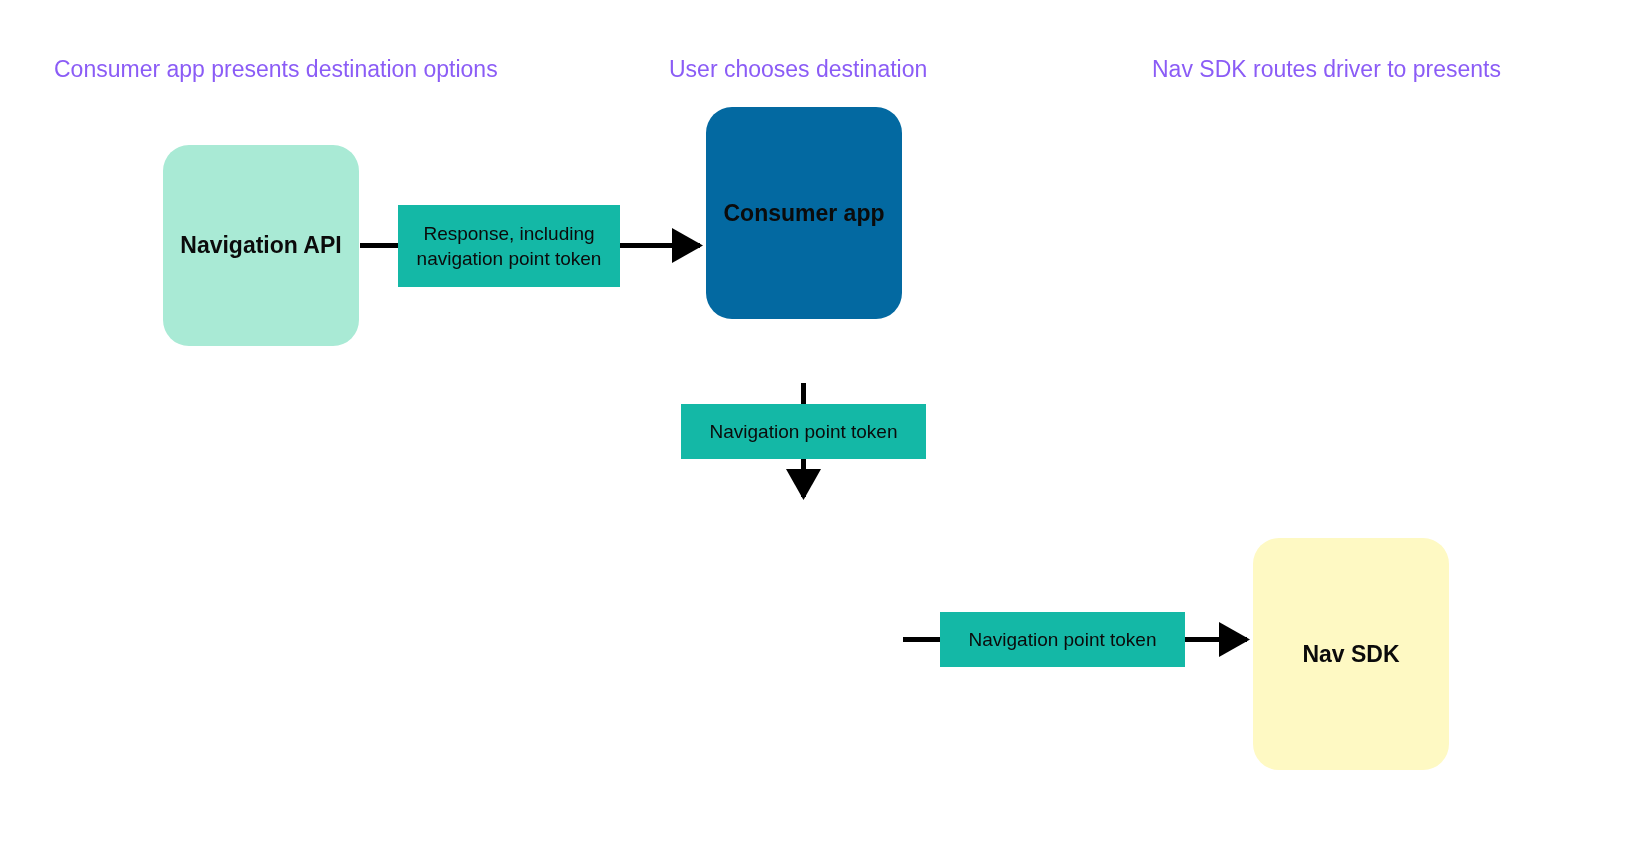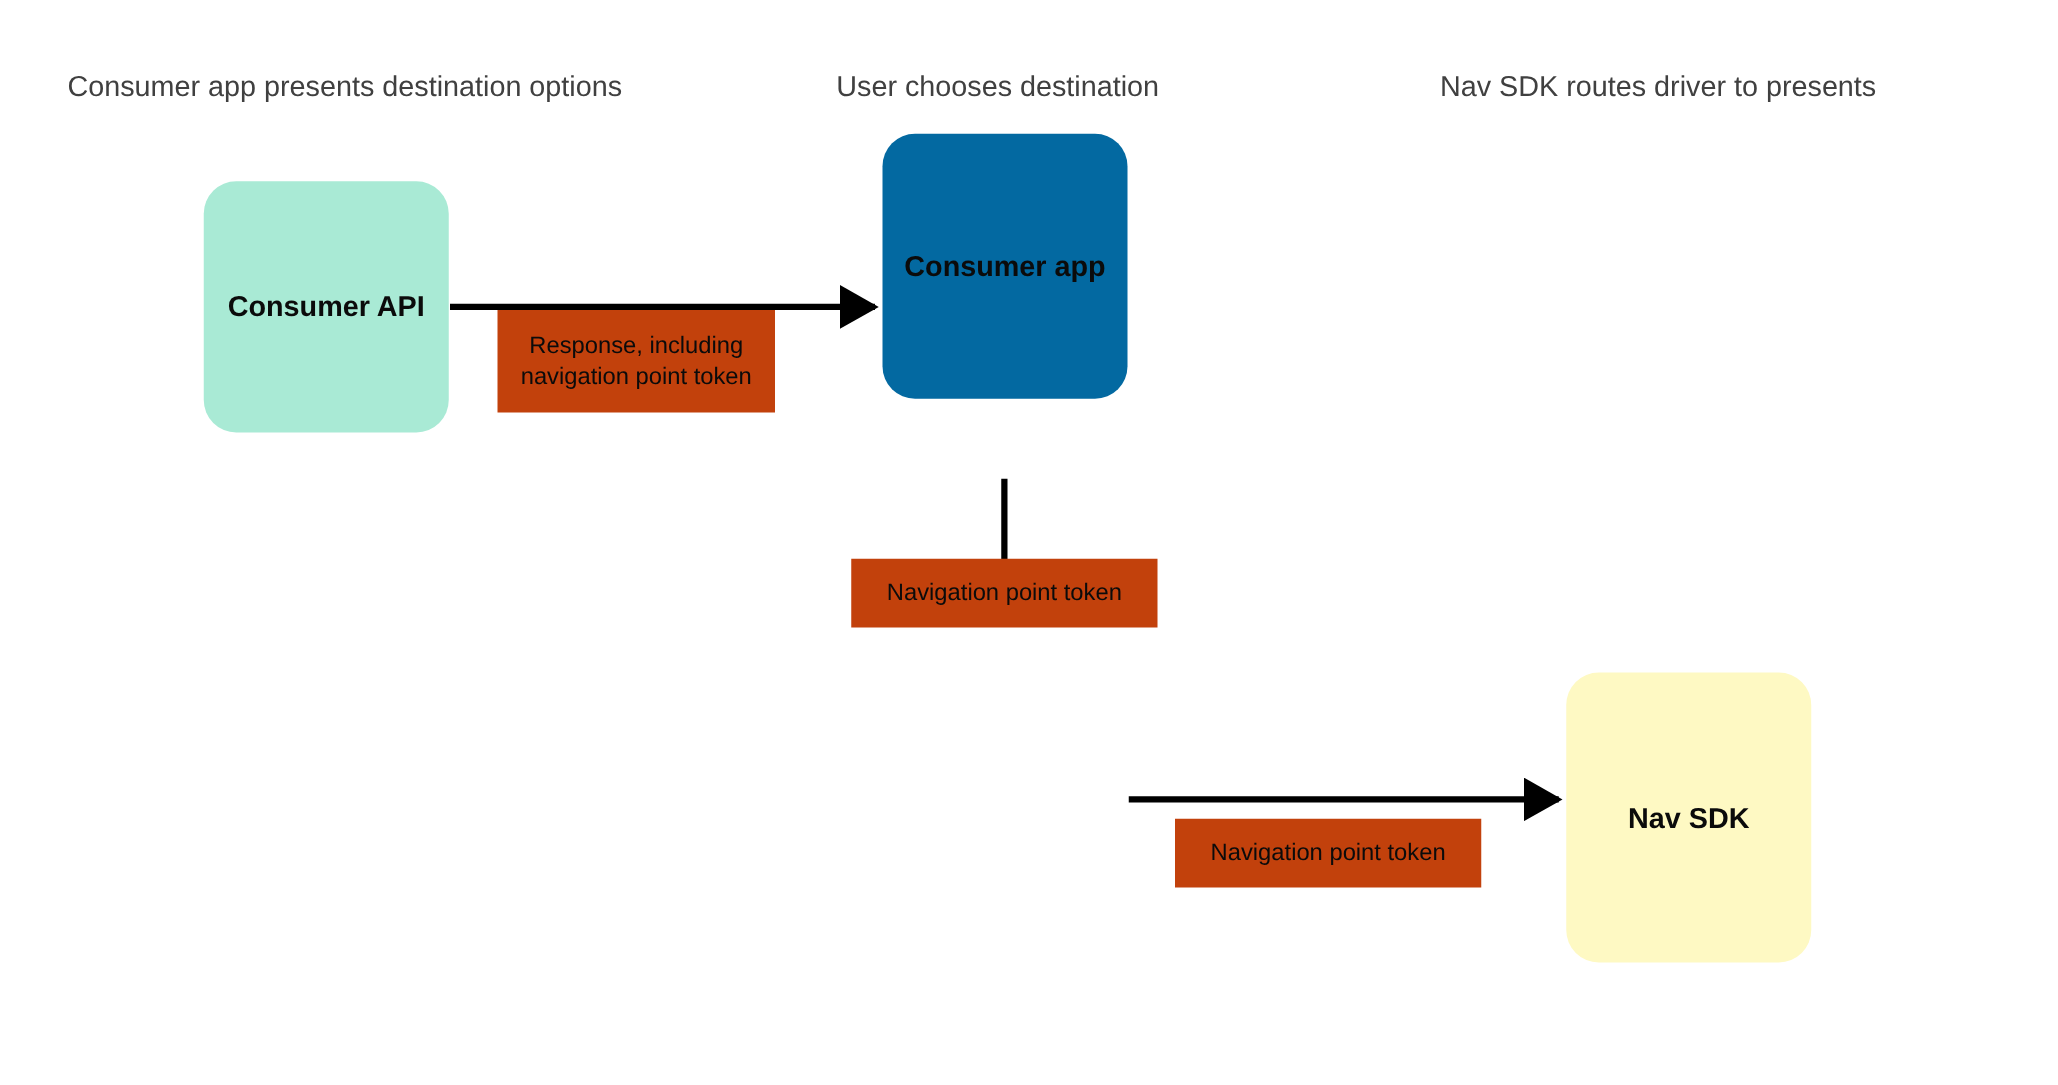--- a/index.html
+++ b/index.html
@@ -18,21 +18,21 @@
     height: 868px;
     background: #ffffff;
     overflow: hidden;
   }
 
   
   .col-header {
     position: absolute;
     font-size: 23px;
     font-weight: 400;
-    color: #404040;
+    color: #8b5cf6;
     white-space: nowrap;
     line-height: 1;
   }
   #header-consumer { left: 54px;   top: 58px; }
   #header-user     { left: 669px;  top: 58px; }
   #header-navsdk   { left: 1152px; top: 58px; }
 
   
   .node {
     position: absolute;
@@ -72,32 +72,31 @@
   #arrows {
     position: absolute;
     left: 0; top: 0;
     width: 1646px; height: 868px;
     pointer-events: none;
   }
 
   
   .edge-label {
     position: absolute;
-    background: #c2410c;
+    background: #14b8a6;
     color: #0b0b0b;
     font-size: 19px;
     font-weight: 400;
     line-height: 1.32;
     display: flex;
     align-items: center;
     justify-content: center;
     text-align: center;
     box-sizing: border-box;
     padding: 18px 6px;
-    margin-top: 43px;
   }
   #label-response {
     left: 398px; top: 205px;
     width: 222px; height: 82px;
   }
   #label-nav-middle {
     left: 681px; top: 404px;
     width: 245px; height: 55px;
   }
   #label-nav-bottom {
@@ -122,21 +121,21 @@
     </defs>
 
     <line x1="360" y1="245.5" x2="700" y2="245.5" stroke="#000000" stroke-width="5" marker-end="url(#ah)"></line>
 
     <line x1="803.5" y1="383" x2="803.5" y2="497" stroke="#000000" stroke-width="5" marker-end="url(#ah)"></line>
 
     <line x1="903" y1="639.5" x2="1247" y2="639.5" stroke="#000000" stroke-width="5" marker-end="url(#ah)"></line>
   </svg>
 
   <div class="node" id="node-geocoding">
-    <span>Consumer API</span>
+    <span>Navigation API</span>
   </div>
   <div class="node" id="node-consumer">
     <span>Consumer app</span>
   </div>
   <div class="node" id="node-navsdk">
     <span>Nav SDK</span>
   </div>
 
   <div class="edge-label" id="label-response">
     <span>Response, including navigation point token</span>

